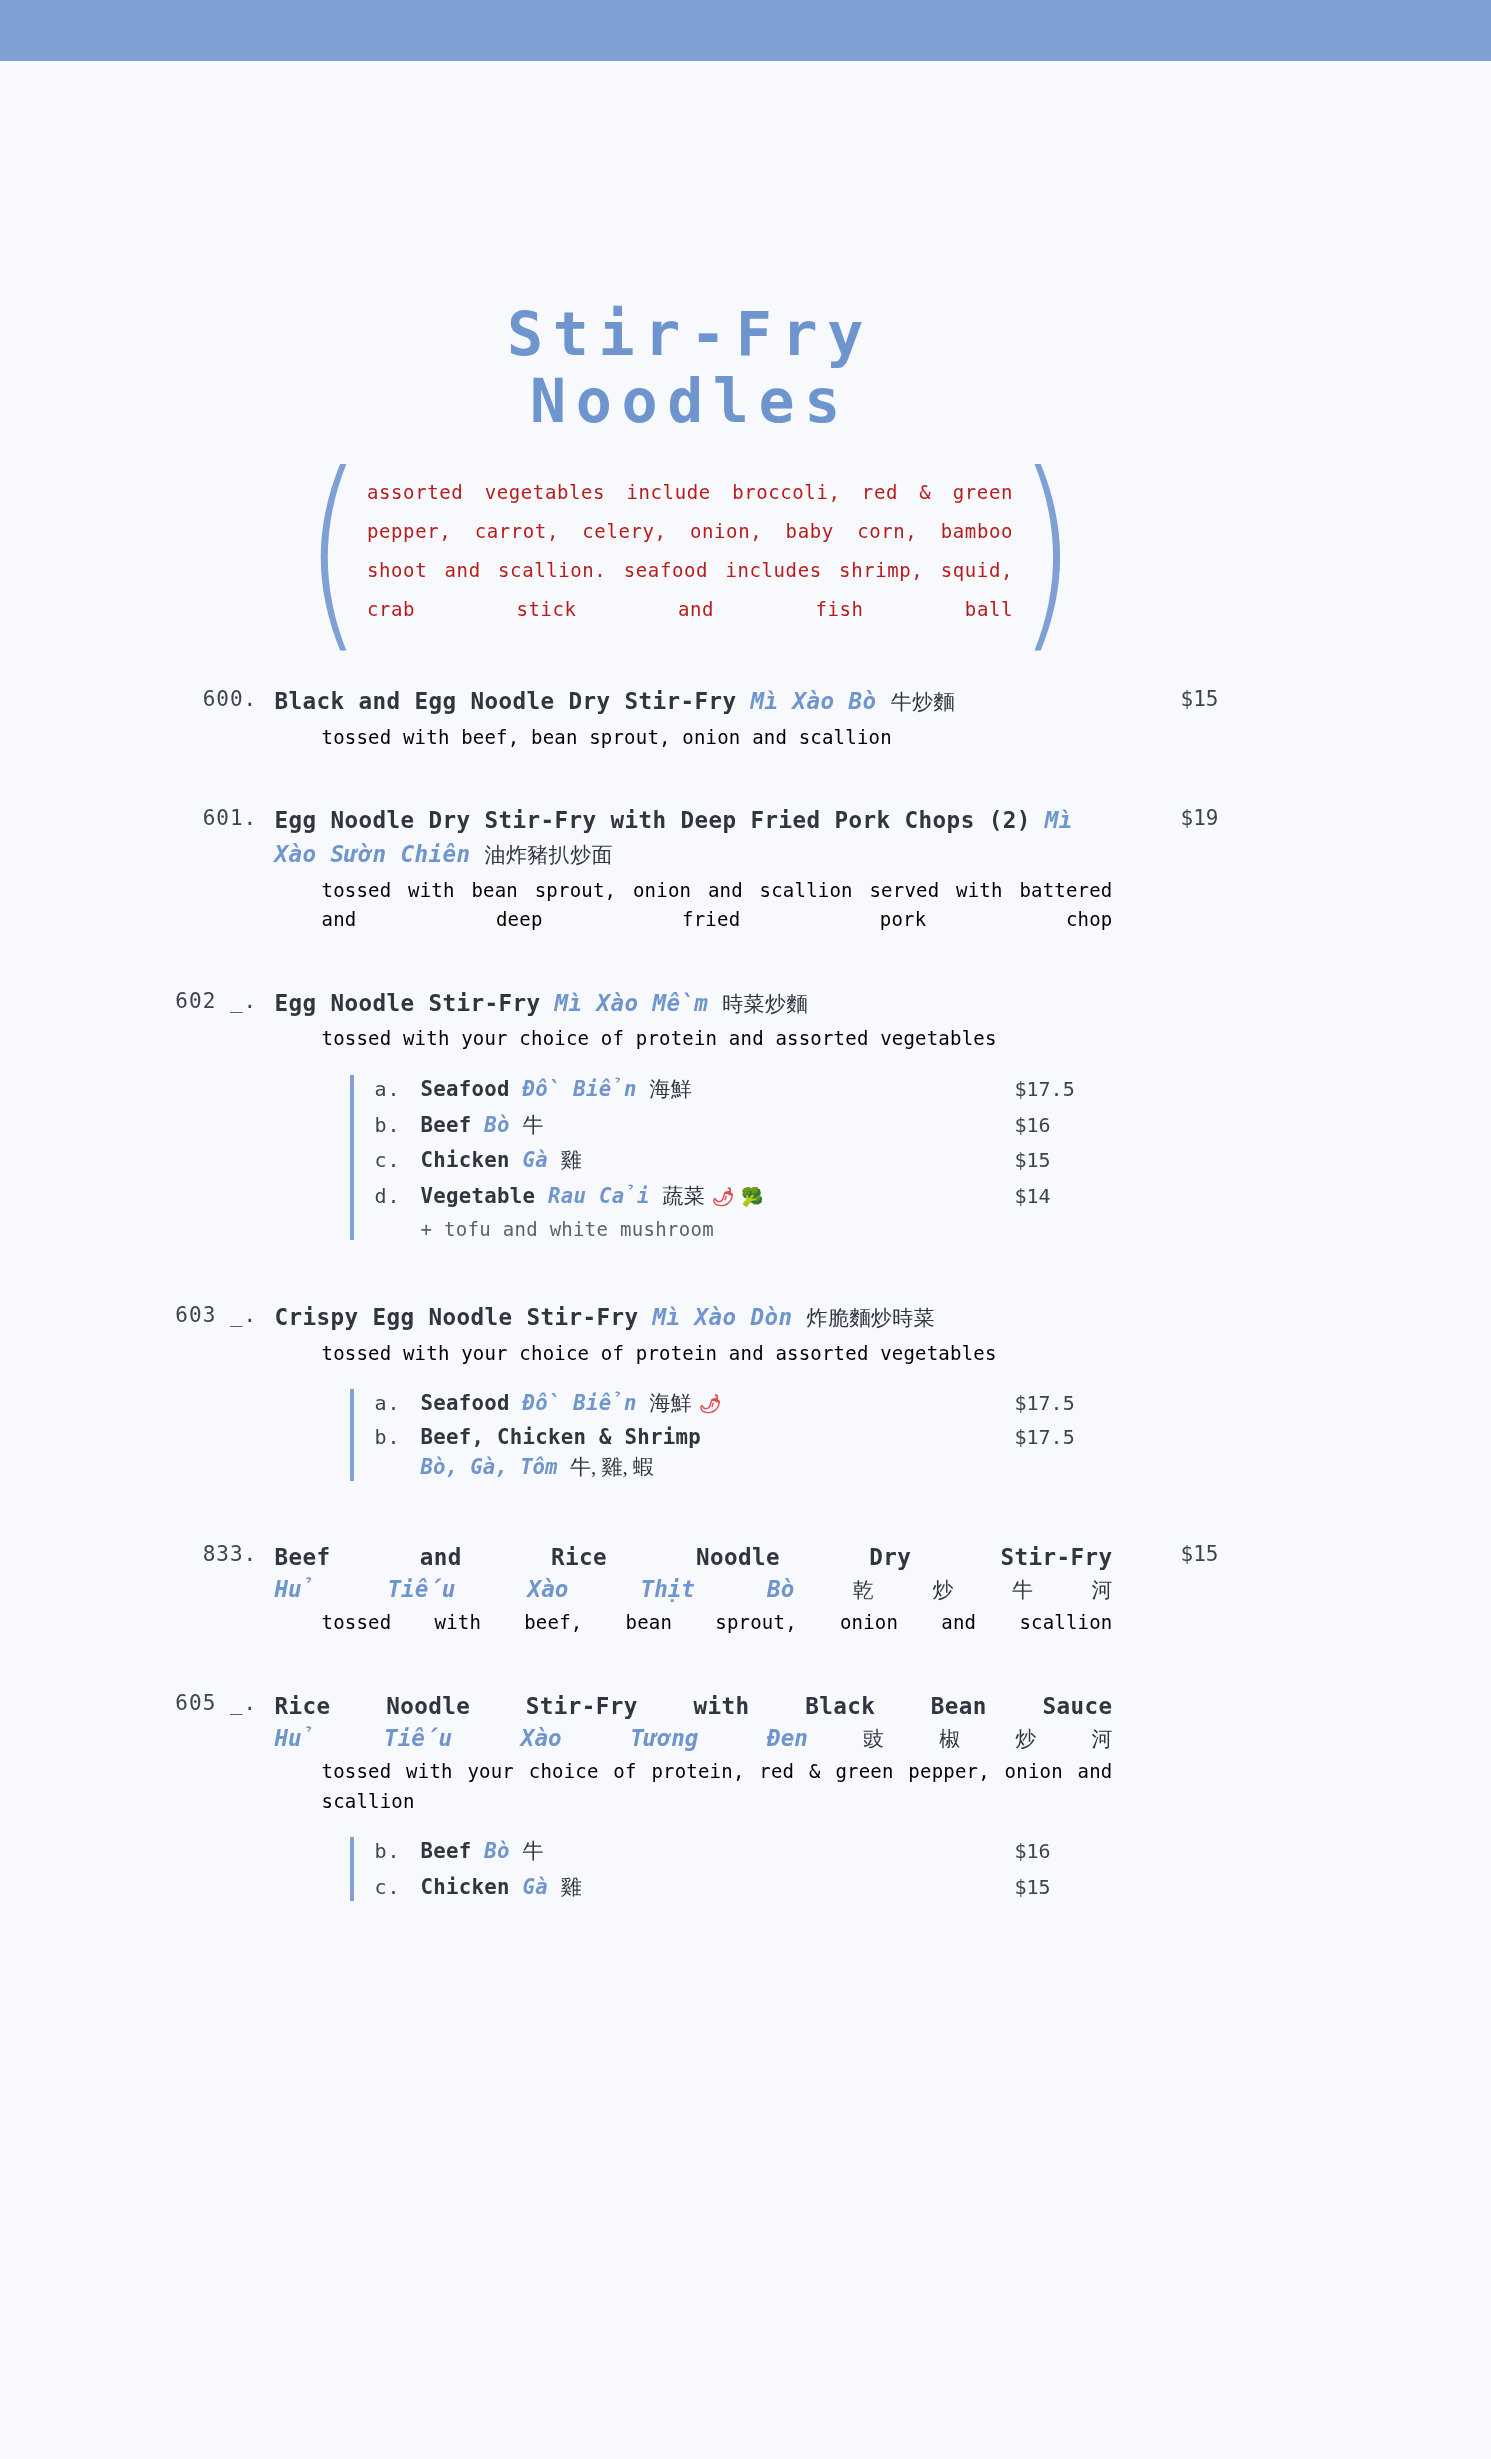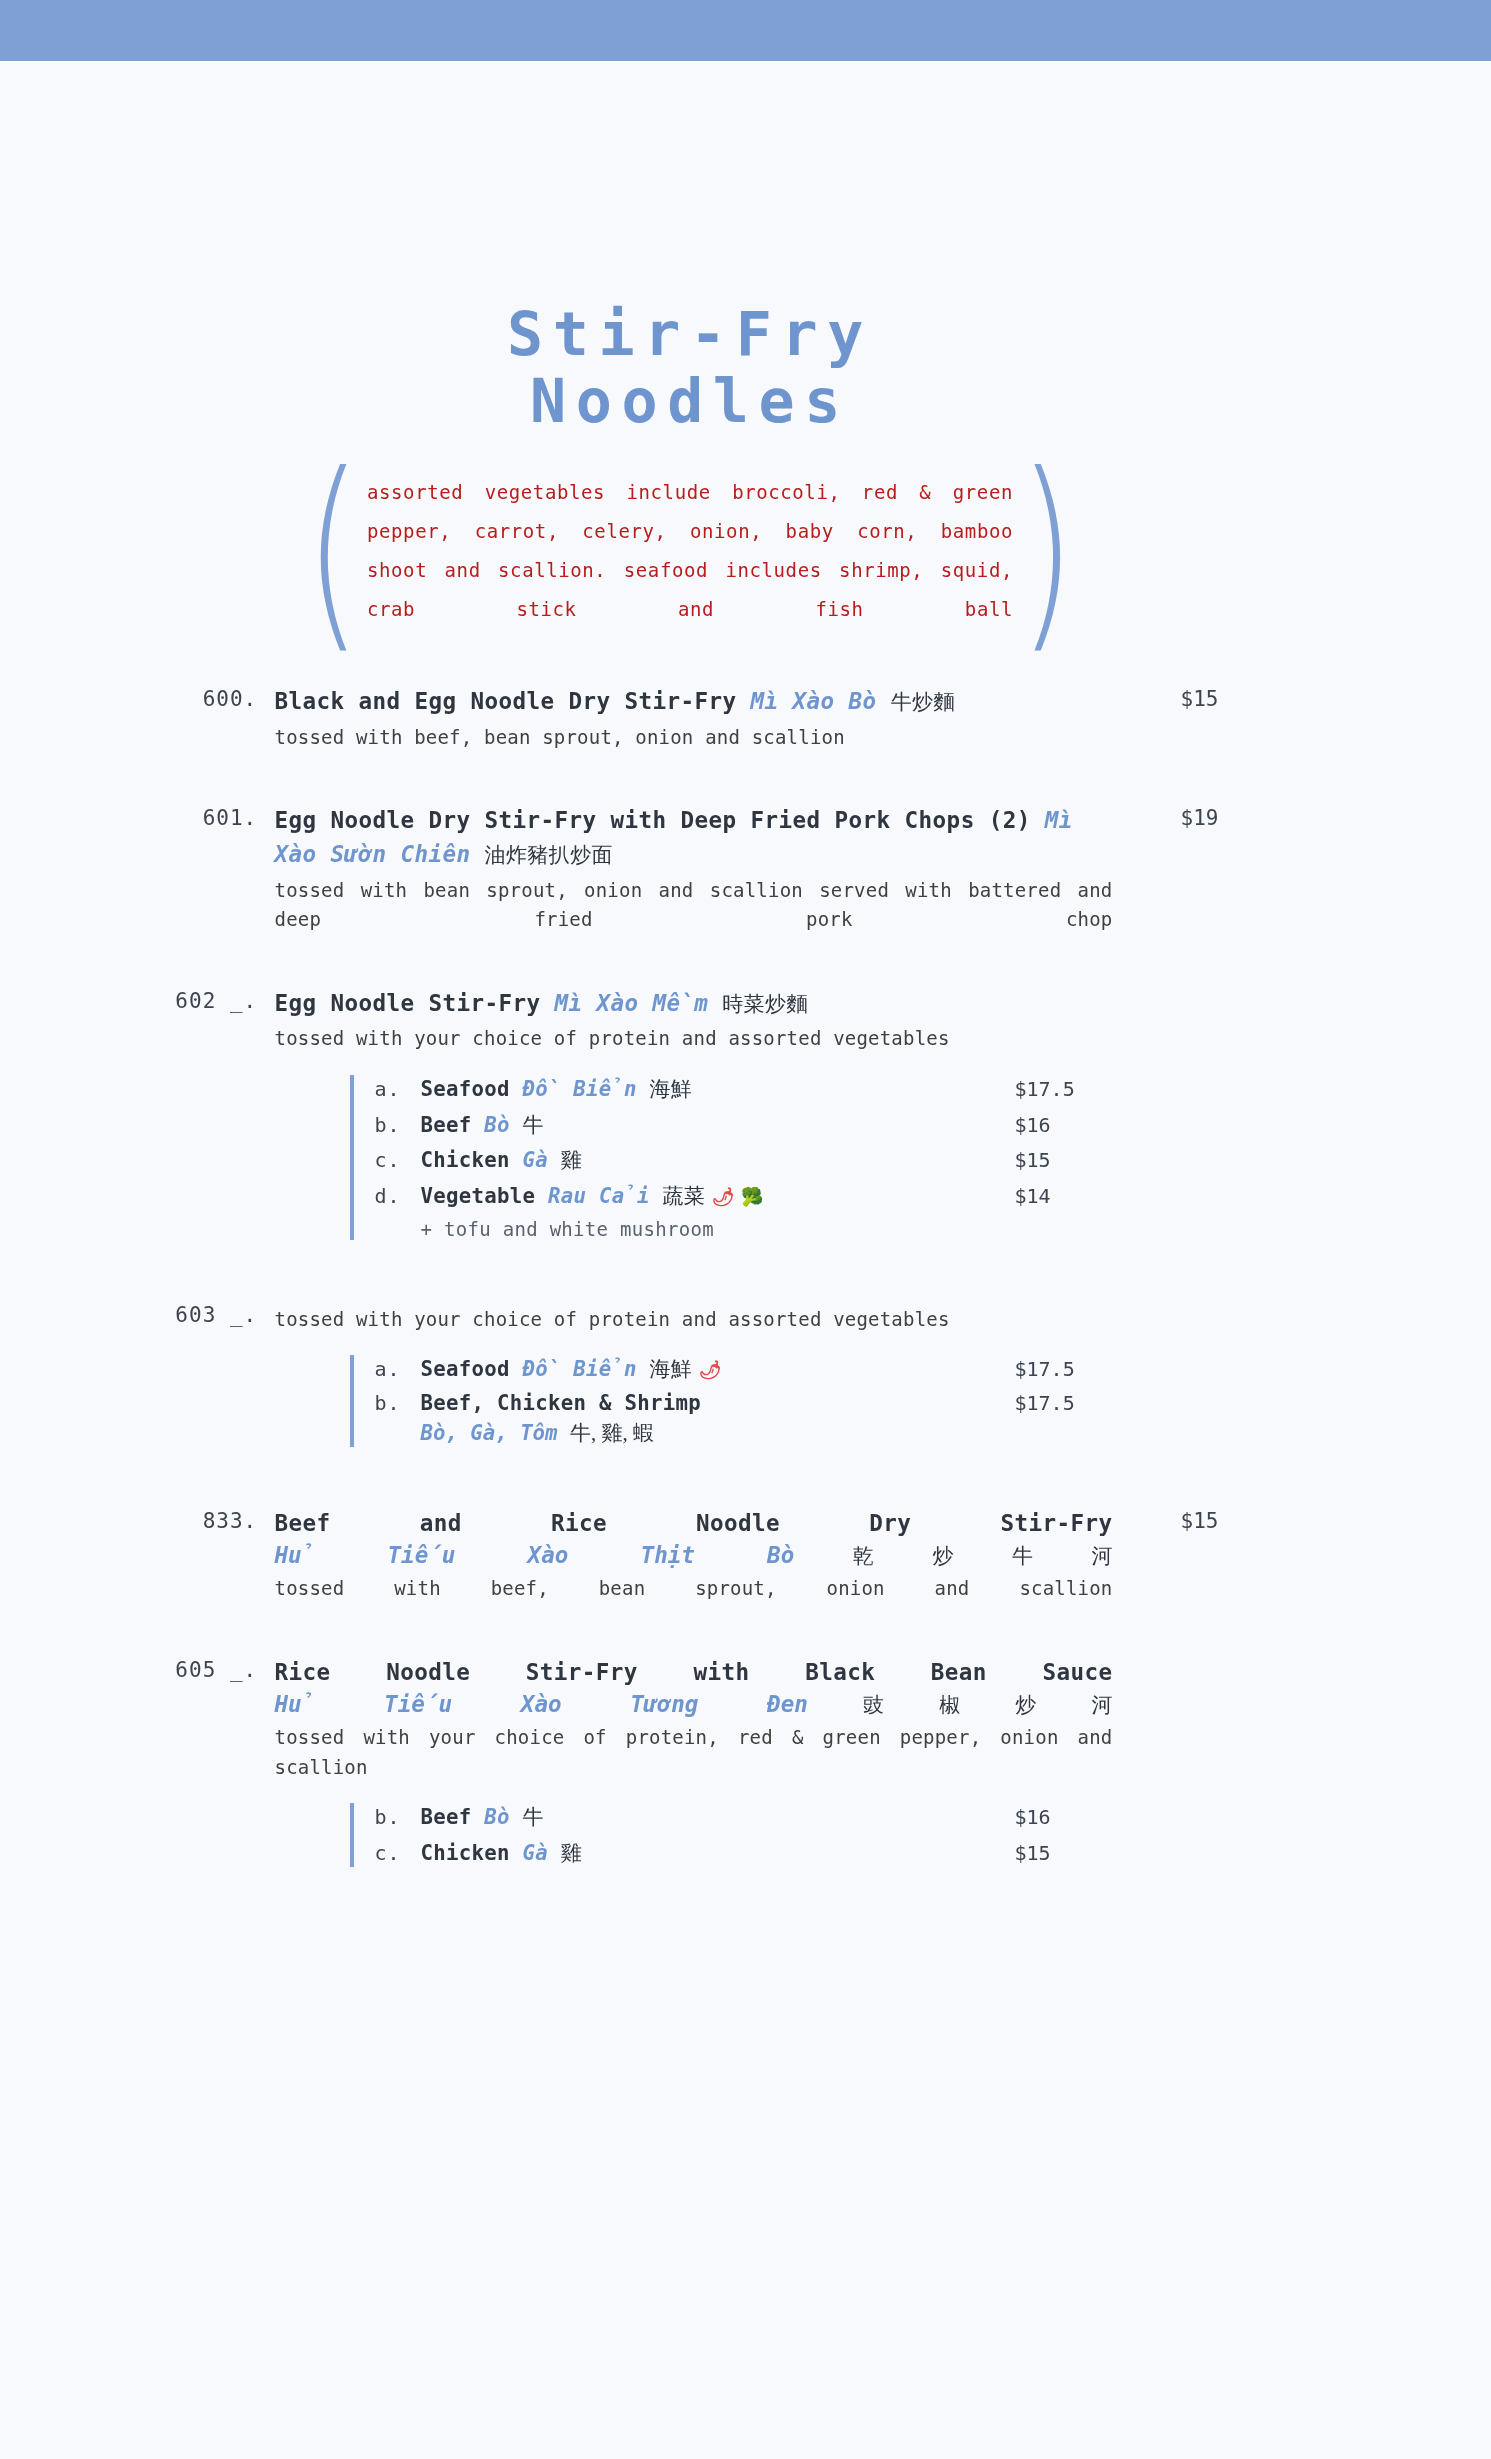--- a/index.html
+++ b/index.html
@@ -112,24 +112,25 @@
   .viet-line {
     display: block;
     text-align: justify;
     text-align-last: justify;
     font-size: 22.6px;
     font-weight: bold;
     margin-top: 1.9px;
   }
   .sub {
     font-size: 19px;
-    color: #404040;
+    color: #000000;
     line-height: 1.55;
     margin-top: 3.8px;
     letter-spacing: 0.2px;
+    margin-left: 47px;
   }
   .sub.justify {
     display: block;
     text-align: justify;
     text-align-last: justify;
   }
   .options {
     margin: 21px 0 0 75px;
     border-left: 4.8px solid #7fa0d4;
     padding-left: 21px;
@@ -241,20 +242,21 @@
               <div class="opt-price">$14</div>
             </div>
             <div class="opt-note">+ tofu and white mushroom</div>
           </div>
         </div>
         <div class="price"></div>
       </div>
       <div class="item">
         <div class="num">603 _.</div>
         <div class="body">
+          <div class="name"><span>Crispy Egg Noodle Stir-Fry</span><span class="viet"> Mì Xào Dòn </span><span class="cjk">炸脆麵炒時菜</span></div>
           <div class="sub">tossed with your choice of protein and assorted vegetables</div>
           <div class="options">
             <div class="opt">
               <div class="opt-letter">a.</div>
               <div class="opt-name"><span>Seafood</span><span class="viet">  Đồ Biển </span><span class="cjk">海鮮</span><span class="emoji chili"> 🌶</span></div>
               <div class="opt-price">$17.5</div>
             </div>
             <div class="opt">
               <div class="opt-letter">b.</div>
               <div class="opt-name"><span>Beef, Chicken &amp; Shrimp</span></div>

